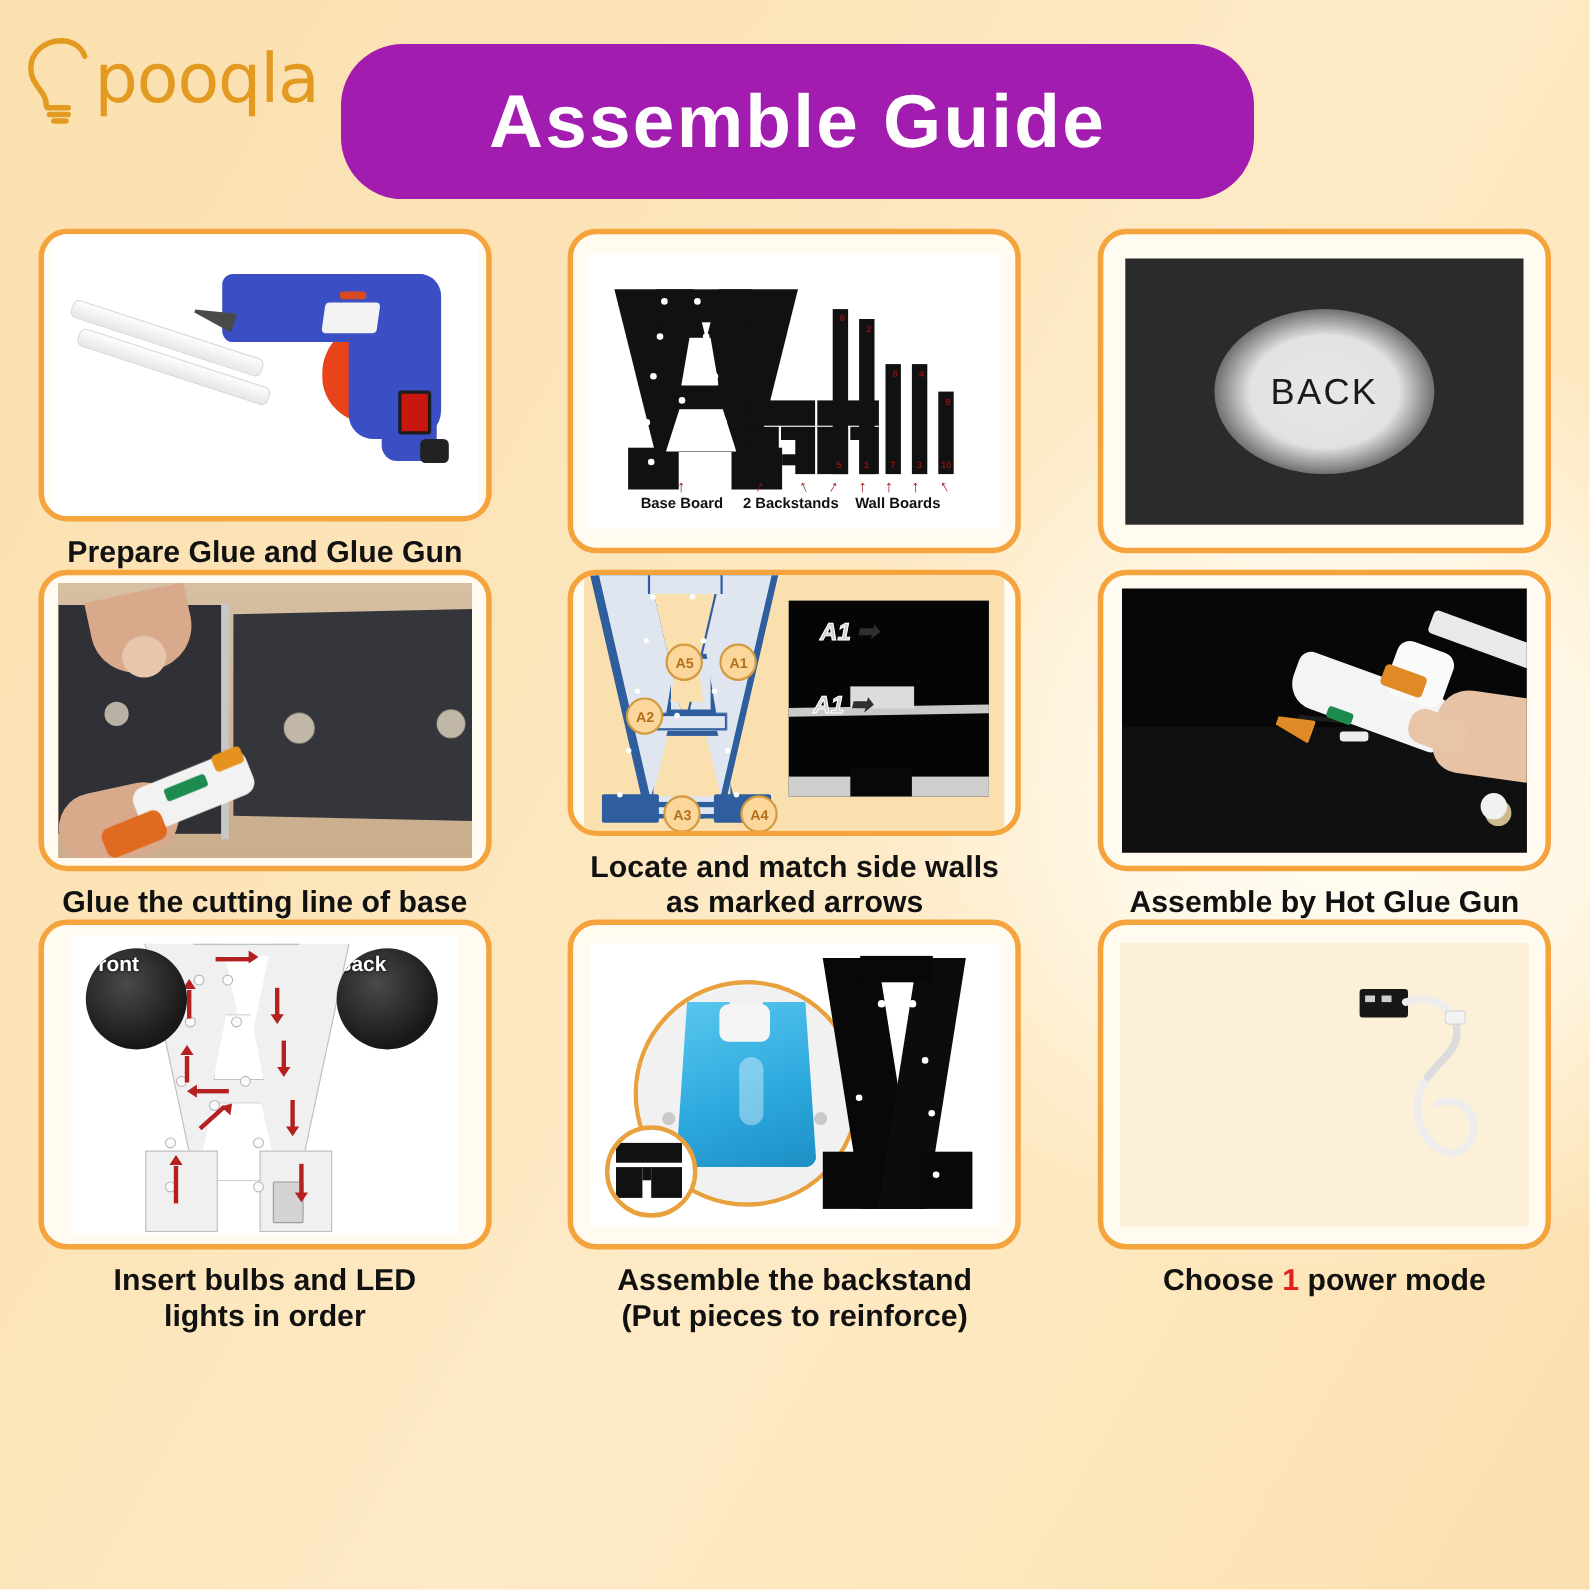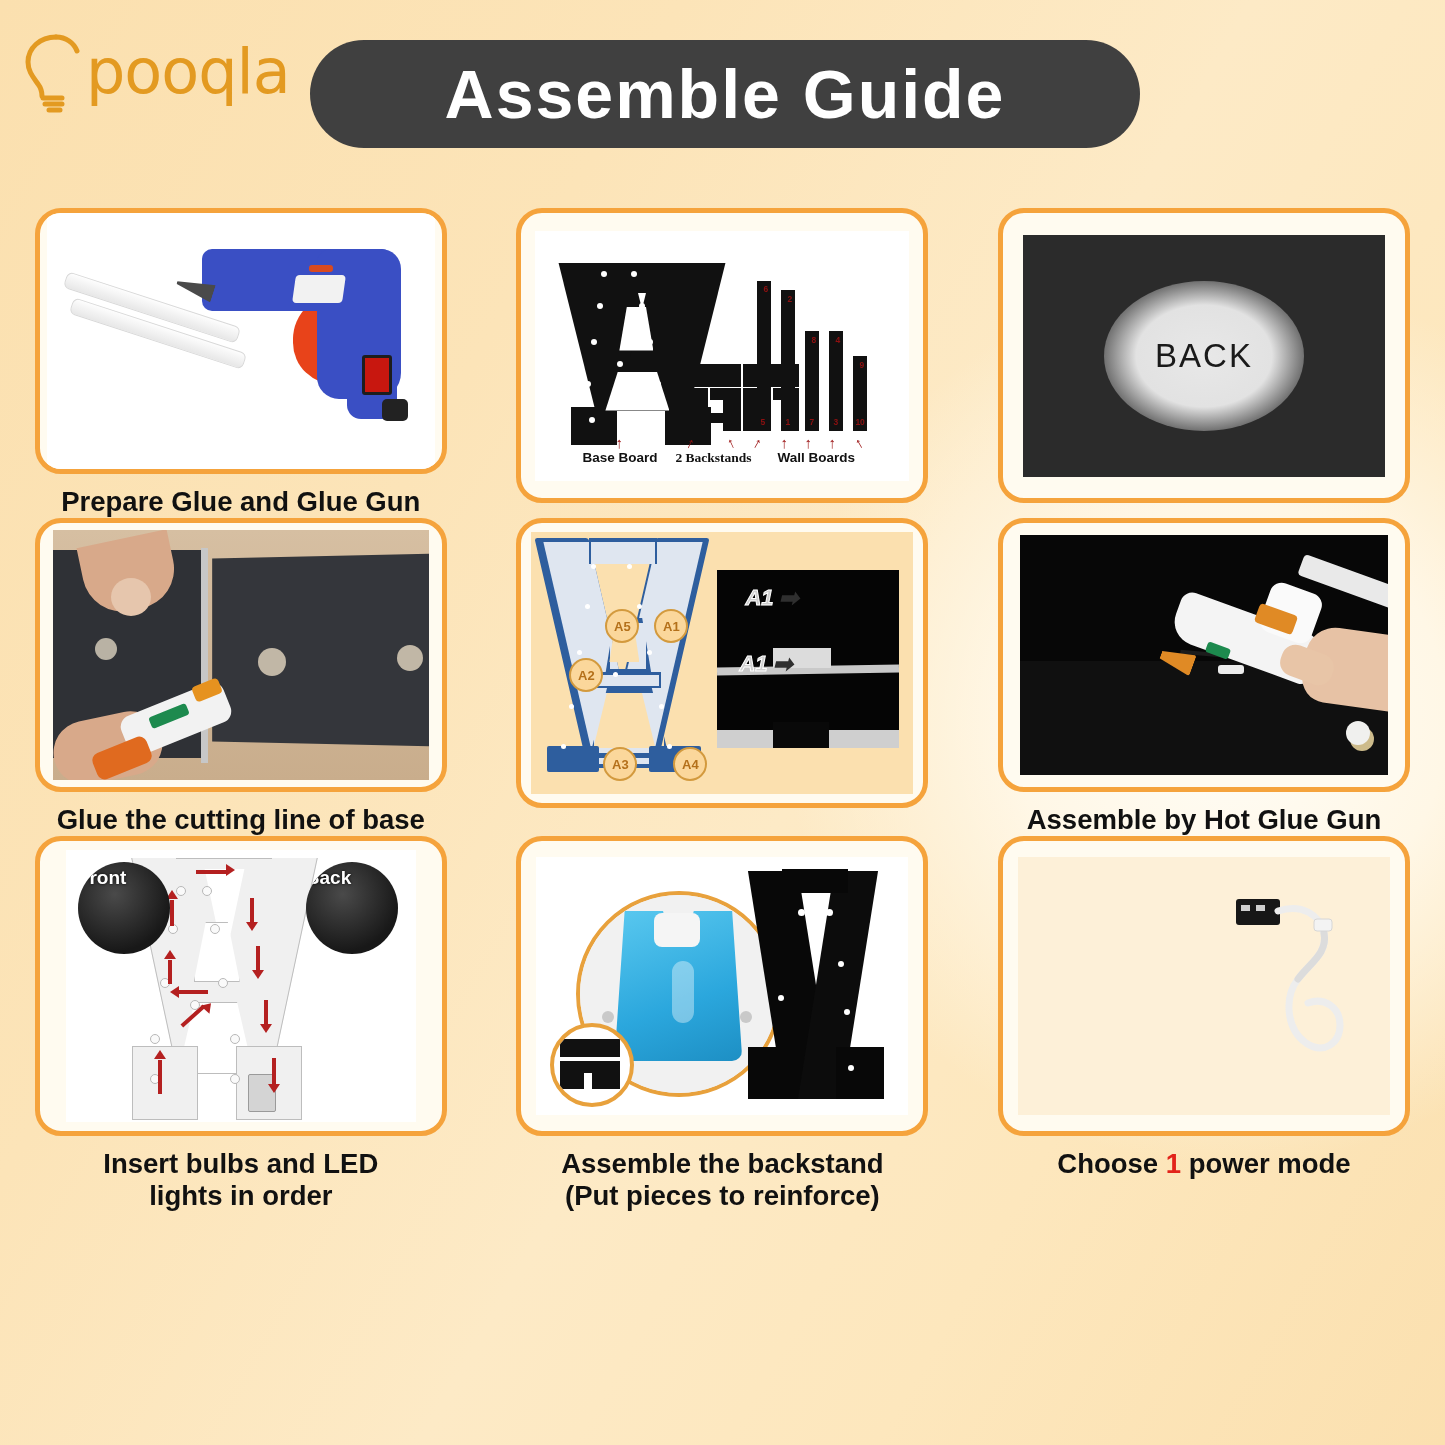--- a/index.html
+++ b/index.html
@@ -11,22 +11,22 @@
       linear-gradient(120deg,#FBE0AF 0%, #FCE4B8 30%, #FDEAC6 55%, #FDE7BD 75%, #FBE0AF 100%);
   }
   .page{position:relative;width:1445px;height:1445px;}
 
   
   .header{position:absolute;left:0;top:0;width:1445px;height:175px;}
   .logo{position:absolute;left:22px;top:28px;display:flex;align-items:center;gap:4px;}
   .logo-mark{width:66px;height:88px;}
   .logo-text{font-size:62px;font-weight:400;color:#E39A21;letter-spacing:-1px;
              font-family:"DejaVu Sans", sans-serif;line-height:1;margin-left:-6px;}
-  .title-pill{position:absolute;left:310px;top:40px;width:830px;height:108px;
-              background:#404040;border-radius:56px;display:flex;align-items:center;justify-content:center;}
+  .title-pill{position:absolute;left:310px;top:40px;width:830px;height:141px;
+              background:#a21caf;border-radius:56px;display:flex;align-items:center;justify-content:center;}
   .title-pill-txt{color:#FFFFFF;font-size:68px;font-weight:bold;letter-spacing:2px;
                   font-family:"Liberation Sans", sans-serif;}
 
   
   .grid{position:absolute;left:0;top:208px;width:1445px;}
   .row{display:flex;}
   .cell{width:481.6px;display:flex;flex-direction:column;align-items:center;}
   .card{border:5px solid #F5A33C;border-radius:26px;background:#FFFBF0;
         display:flex;align-items:center;justify-content:center;overflow:hidden;box-sizing:border-box;}
   .c-top{width:412px;height:295px;}
@@ -182,21 +182,21 @@
             <div class="arw" style="left:80px;top:204px;">↑</div>
             <div class="arw" style="left:152px;top:204px;transform:rotate(25deg);">↑</div>
             <div class="arw" style="left:192px;top:204px;transform:rotate(-25deg);">↑</div>
             <div class="arw" style="left:219px;top:204px;transform:rotate(30deg);">↑</div>
             <div class="arw" style="left:245px;top:204px;">↑</div>
             <div class="arw" style="left:269px;top:204px;">↑</div>
             <div class="arw" style="left:293px;top:204px;">↑</div>
             <div class="arw" style="left:320px;top:204px;transform:rotate(-30deg);">↑</div>
 
             <div class="plabel" style="left:47px;top:219px;">Base Board</div>
-            <div class="plabel" style="left:140px;top:219px;font-family:Liberation Serif, serif;">2 Backstands</div>
+            <div class="plabel" style="left:140px;top:219px;">2 Backstands</div>
             <div class="plabel" style="left:242px;top:219px;">Wall Boards</div>
           </div>
         </div>
       </div>
 
       <div class="cell">
         <div class="card c-top">
           <div class="inner backscene">
             <div class="glow">
               <span class="backtxt">BACK</span>
@@ -274,20 +274,24 @@
             <div class="a1lab" style="left:214px;top:52px;">
               <span>A1</span>
               <span style="-webkit-text-stroke:0;color:#2f2f2f;font-size:24px;">➡</span>
             </div>
             <div class="a1lab" style="left:208px;top:118px;">
               <span>A1</span>
               <span style="-webkit-text-stroke:0;color:#2f2f2f;font-size:24px;">➡</span>
             </div>
           </div>
         </div>
+        <div class="caption">
+          <div>Locate and match side walls</div>
+          <div>as marked arrows</div>
+        </div>
       </div>
 
       <div class="cell">
         <div class="card c-mid">
           <div class="inner scene6">
             <div style="position:absolute;left:0;top:126px;width:100%;height:120px;background:#101010;"></div>
             <div style="position:absolute;left:160px;top:124px;width:210px;height:4px;background:#1c1c1c;transform:rotate(5deg);"></div>
             <div style="position:absolute;left:278px;top:36px;width:104px;height:22px;background:#e9e9e9;border-radius:4px;transform:rotate(20deg);"></div>
             <div style="position:absolute;left:152px;top:78px;width:148px;height:50px;background:#f4f4f4;border-radius:12px 16px 10px 24px;transform:rotate(20deg);"></div>
             <div style="position:absolute;left:244px;top:52px;width:54px;height:52px;background:#fafafa;border-radius:12px;transform:rotate(20deg);"></div>

